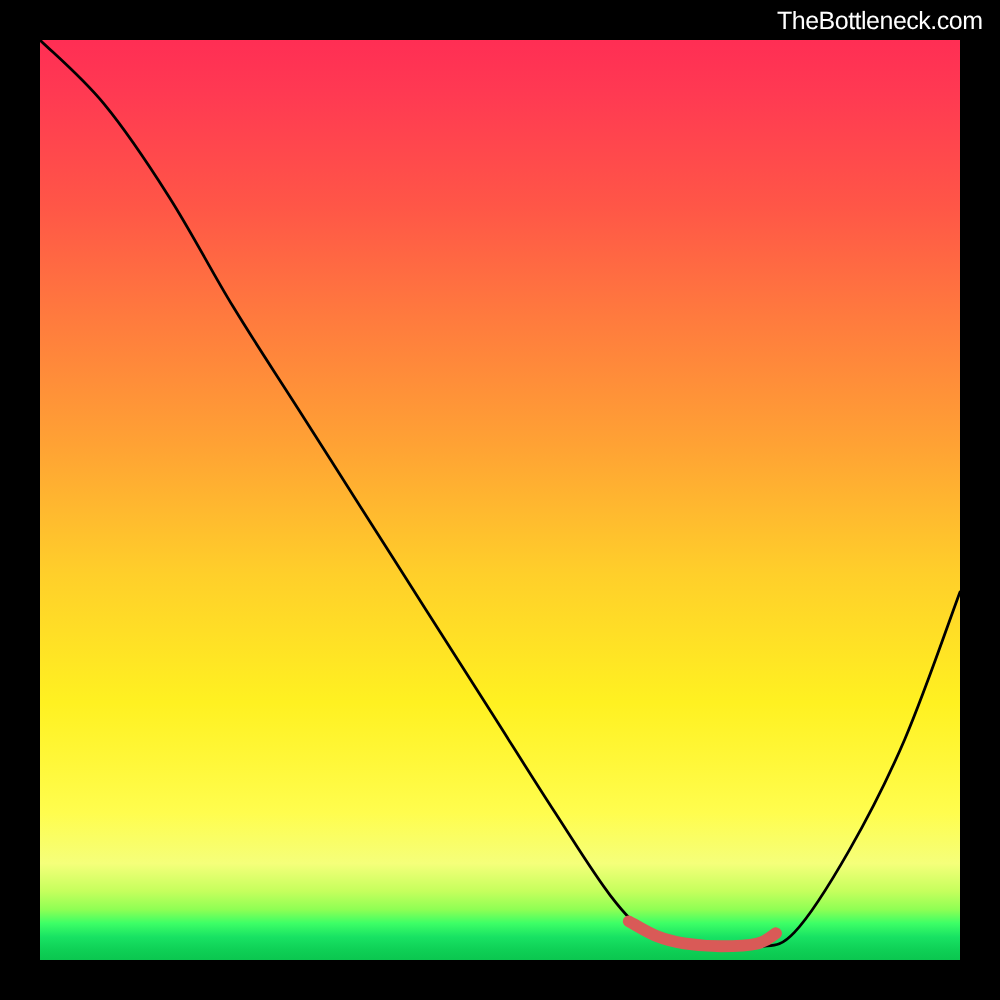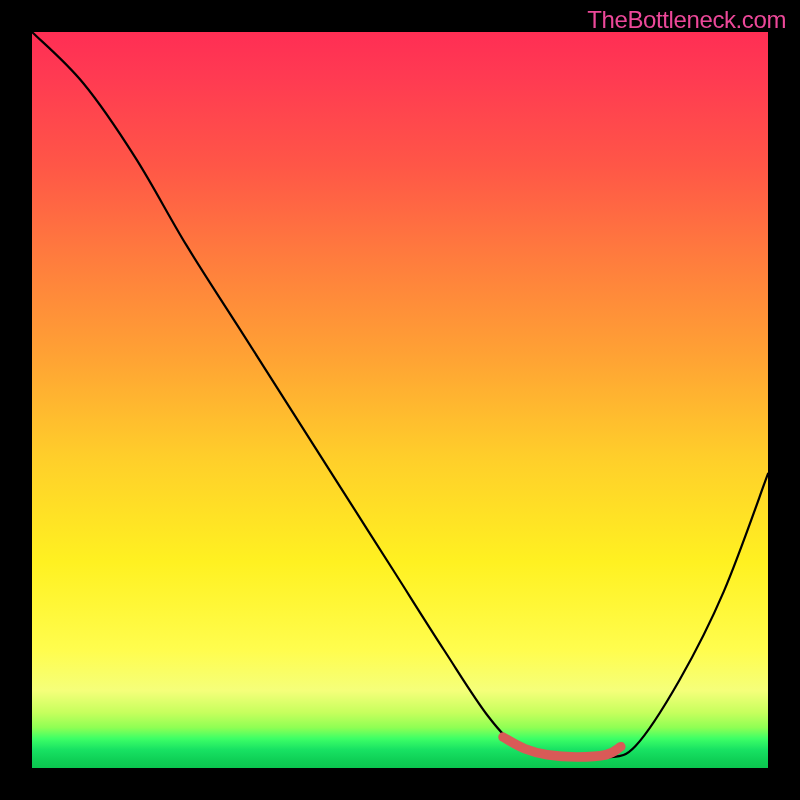--- a/index.html
+++ b/index.html
@@ -9,22 +9,22 @@
     width: 800px;
     height: 800px;
     overflow: hidden;
     position: relative;
     font-family: Arial, Helvetica, sans-serif;
   }
   .watermark {
     position: absolute;
     top: 6px;
     right: 14px;
-    color: #ec4899;
-    font-size: 24px;
+    color: #ffffff;
+    font-size: 20px;
     font-weight: 500;
     letter-spacing: -0.4px;
     z-index: 10;
     text-align: center;
   }
   .frame {
     position: absolute;
     left: 32px;
     top: 32px;
     width: 736px;

